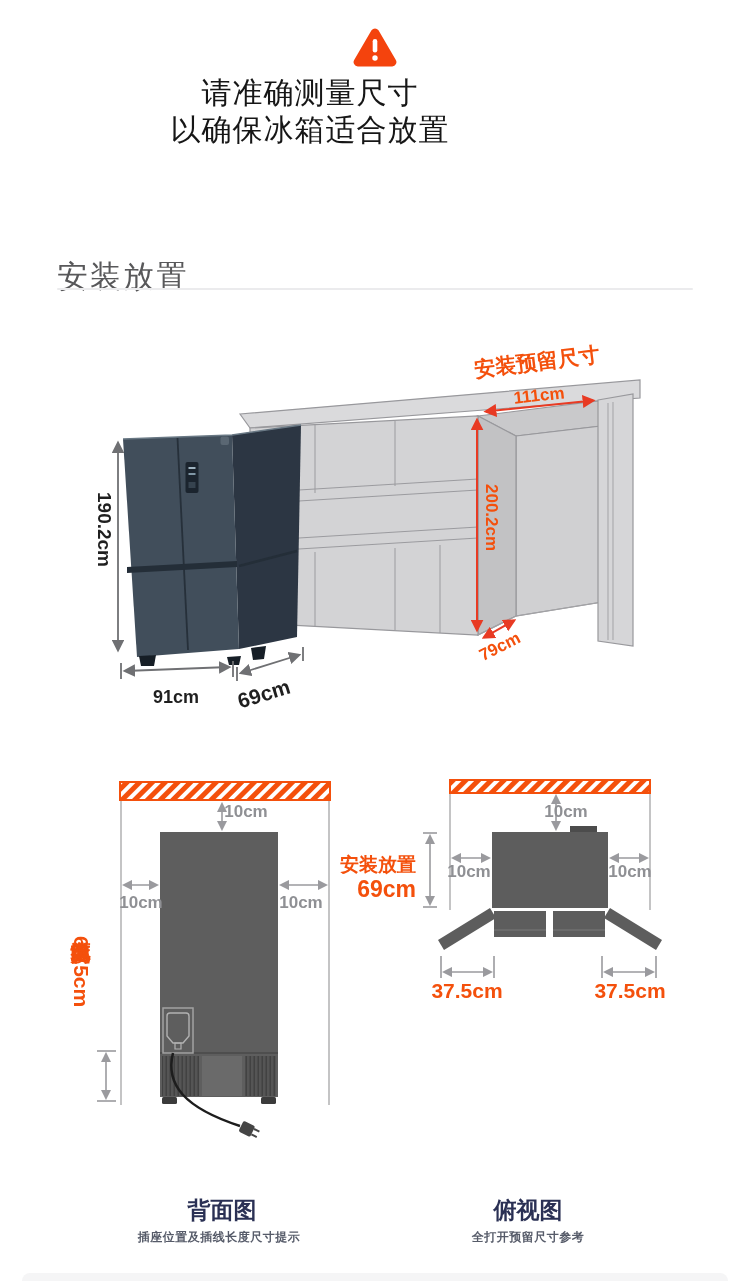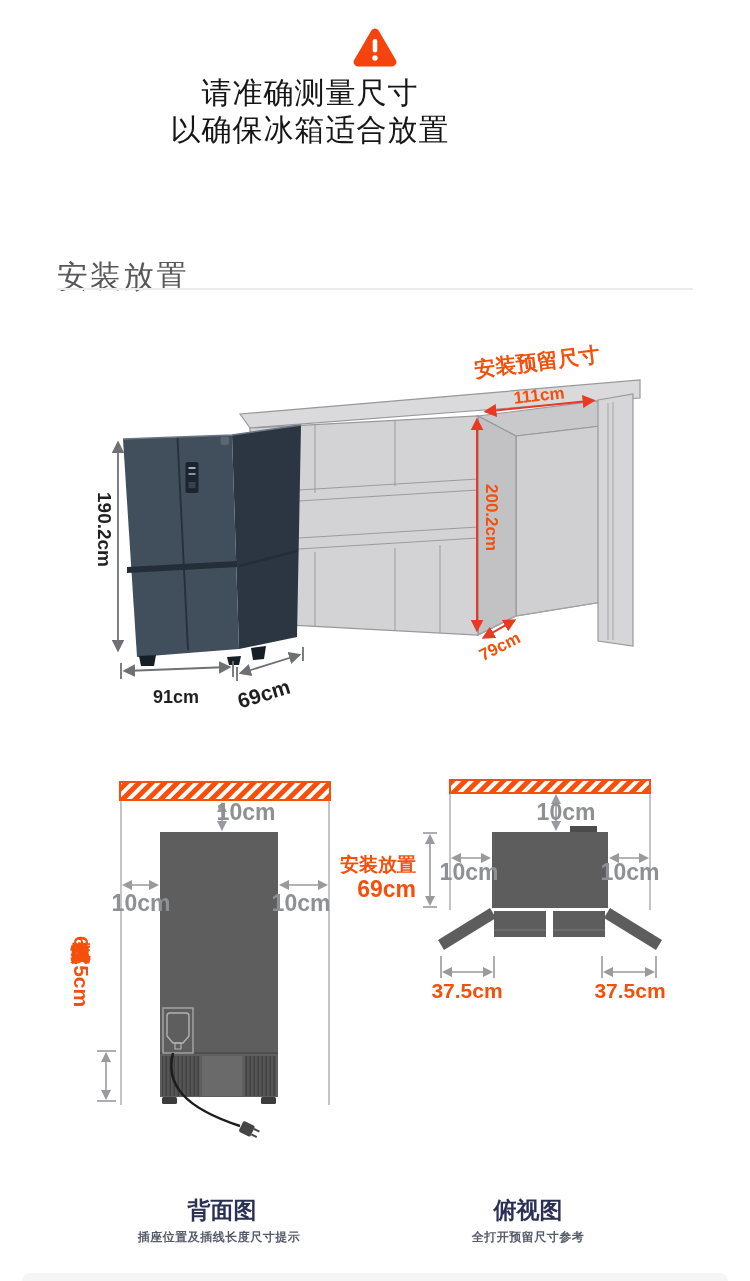--- a/index.html
+++ b/index.html
@@ -5,21 +5,21 @@
   html,body{margin:0;padding:0;background:#ffffff;}
   #page{position:relative;width:750px;height:1281px;background:#ffffff;overflow:hidden;
         font-family:"Liberation Sans","DejaVu Sans",sans-serif;}
   .abs{position:absolute;}
   .lbl{position:absolute;white-space:nowrap;transform:translate(-50%,-50%);}
   .vlbl{position:absolute;writing-mode:vertical-rl;text-orientation:mixed;white-space:nowrap;}
   .ttl{font-size:30px;font-weight:400;color:#161616;letter-spacing:1px;text-align:center;width:620px;}
   .sec{font-size:31px;color:#58585a;font-weight:500;letter-spacing:2px;margin-top:36px;}
   .divider{position:absolute;left:57px;width:636px;height:2px;background:#ebebed;border-radius:1px;}
   .orange{color:#f4500c;font-weight:700;}
-  .gray{color:#8f9094;font-weight:600;font-size:23px;}
+  .gray{color:#8f9094;font-weight:600;font-size:17px;}
   .dark{color:#1f1f1f;font-weight:700;}
   .cap-t{font-size:23px;font-weight:700;color:#2a3054;}
   .cap-s{font-size:12px;font-weight:600;color:#565b69;letter-spacing:0.5px;}
   svg{position:absolute;display:block;}
 </style>
 </head>
 <body>
 
 <div id="page">
 

